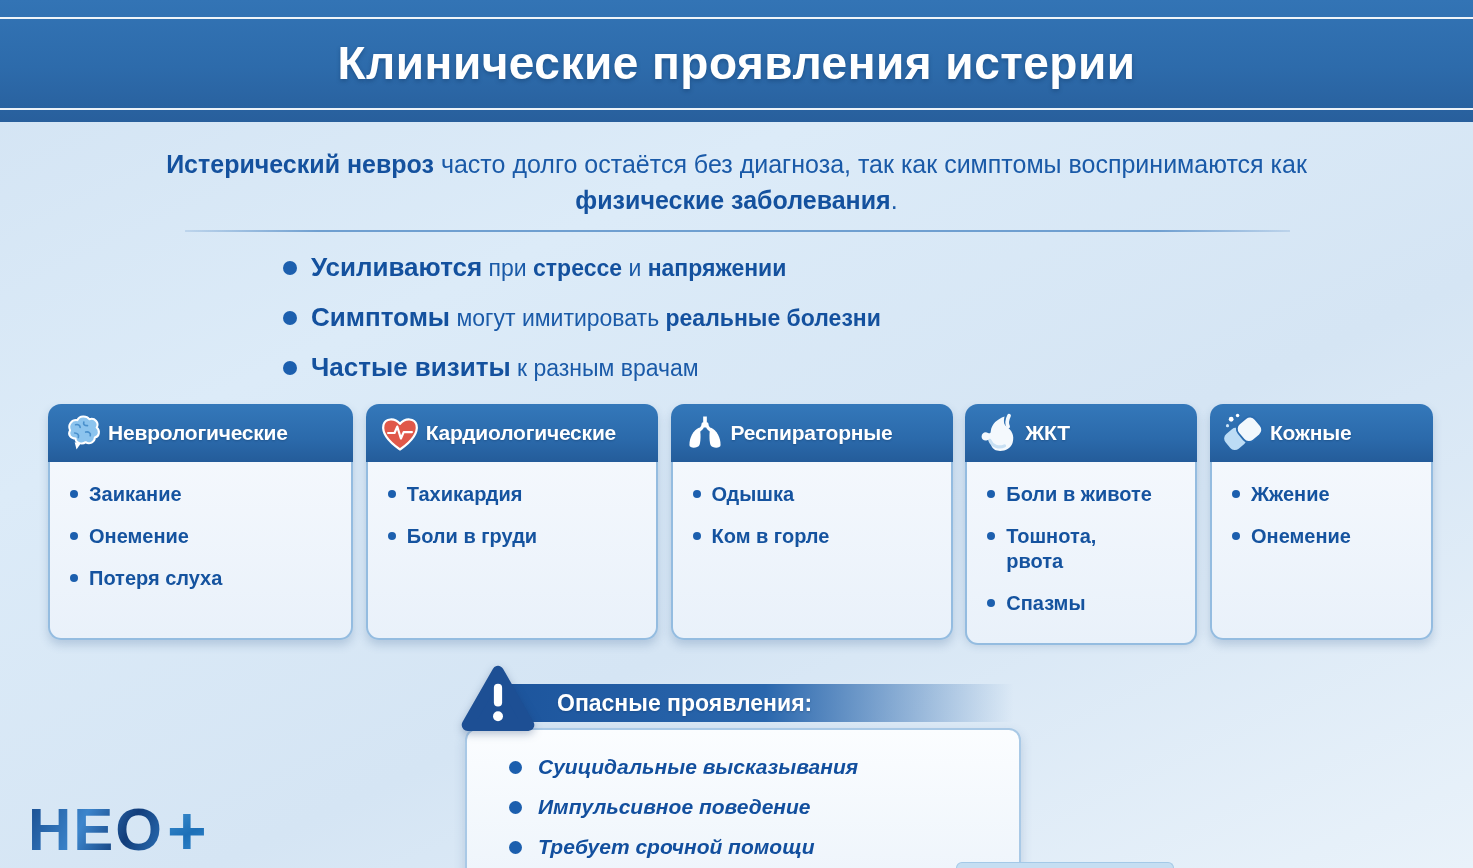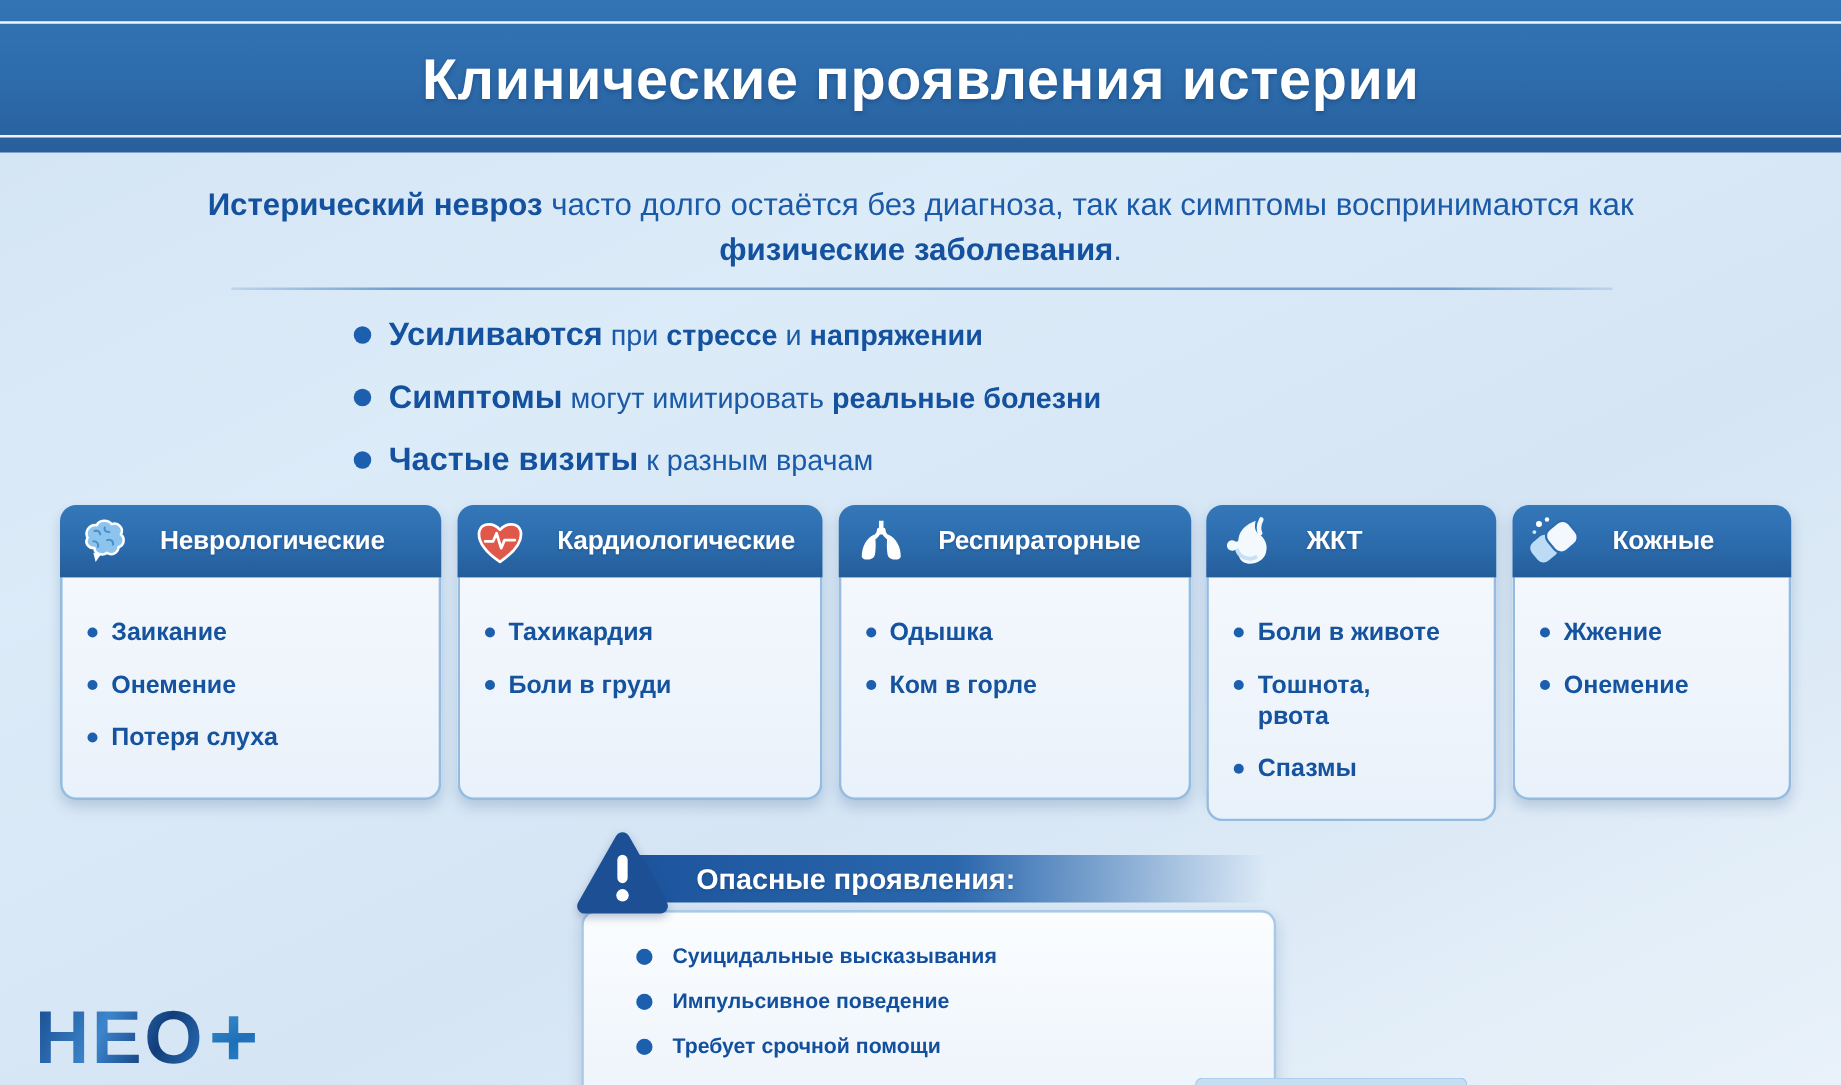--- a/index.html
+++ b/index.html
@@ -34,45 +34,45 @@
   .kp-semibold { font-weight:700; font-size:23px; color:#14519e; }
 
   
   .cards-row { position:absolute; top:404px; left:48px; width:1385px; height:236px;
     display:flex; justify-content:space-between; align-items:stretch; }
   .card { display:flex; flex-direction:column; border-radius:13px;
     box-shadow:0 5px 10px rgba(45,85,135,.22); }
   .card.c1{width:305px} .card.c2{width:292px} .card.c3{width:282px} .card.c4{width:232px} .card.c5{width:223px}
   .card-header { height:58px; flex:0 0 58px; border-radius:13px 13px 0 0;
     background:linear-gradient(180deg,#3478ba 0%,#2b6aab 60%,#245c9a 100%);
-    display:flex; align-items:center; padding:0 8px 0 12px; gap:24px; }
+    display:flex; align-items:center; padding:0 8px 0 12px; gap:4px; }
   .card-title { color:#ffffff; font-weight:700; font-size:21px; letter-spacing:-.2px;
     text-shadow:0 1px 2px rgba(10,40,80,.3); white-space:nowrap; }
   .card-icon { width:44px; height:44px; flex:0 0 44px; }
   .card-body { flex:1; background:linear-gradient(180deg,#f4f8fd,#e9f1fa);
     border:2px solid #94bce0; border-top:none; border-radius:0 0 13px 13px;
-    padding:32px 12px 10px 20px; }
+    padding:20px 12px 10px 20px; }
   .card-item { display:flex; margin-bottom:17px; font-size:20px; font-weight:700;
     color:#15539f; line-height:1.25; white-space:pre-line; }
   .card-dot { width:8px; height:8px; border-radius:50%; background:#1c5fae;
     margin:8px 11px 0 0; flex:0 0 8px; }
 
   
   .warning { position:absolute; left:465px; top:666px; width:556px; }
   .warning-bar { position:absolute; left:30px; top:18px; height:38px; width:540px;
     background:linear-gradient(90deg,#1c549c 0%,#2a67ad 50%,rgba(230,240,249,0) 96%);
     display:flex; align-items:center; padding-left:62px; }
   .warning-title { color:#ffffff; font-size:23px; font-weight:700; text-shadow:0 1px 2px rgba(10,40,80,.3); }
   .warning-triangle { position:absolute; left:-6px; top:-3px; width:78px; height:74px; z-index:2;
     filter:drop-shadow(0 3px 4px rgba(20,50,100,.3)); }
   .warning-box { margin-top:62px; background:linear-gradient(180deg,#fbfdff,#edf4fb);
     border:2px solid #a9c9e6; border-radius:12px; padding:25px 20px 14px 42px;
     box-shadow:0 5px 12px rgba(40,80,130,.2); }
   .warn-item { display:flex; align-items:flex-end; margin-bottom:16px;
-    font-size:17px; font-weight:700; color:#124f9e; }
+    font-size:21px; font-weight:700; color:#124f9e;font-style:italic; }
   .warn-dot { width:13px; height:13px; border-radius:50%; background:#1c5fae;
     margin-right:16px; align-self:center; flex:0 0 13px; }
 
   
   .logo { position:absolute; left:28px; bottom:4px; display:flex; align-items:flex-end; }
   .logo-text { font-size:60px; font-weight:900; letter-spacing:2px;
     background:linear-gradient(115deg,#174a8c 0%,#3c85cc 40%,#123d7a 70%,#2e78c0 100%);
     -webkit-background-clip:text; background-clip:text; color:transparent; }
   .logo-plus { font-size:68px; font-weight:900; margin-left:3px; line-height:1;
     background:linear-gradient(150deg,#4d9cd8 0%,#1d70b8 55%,#3b8ed2 100%);

